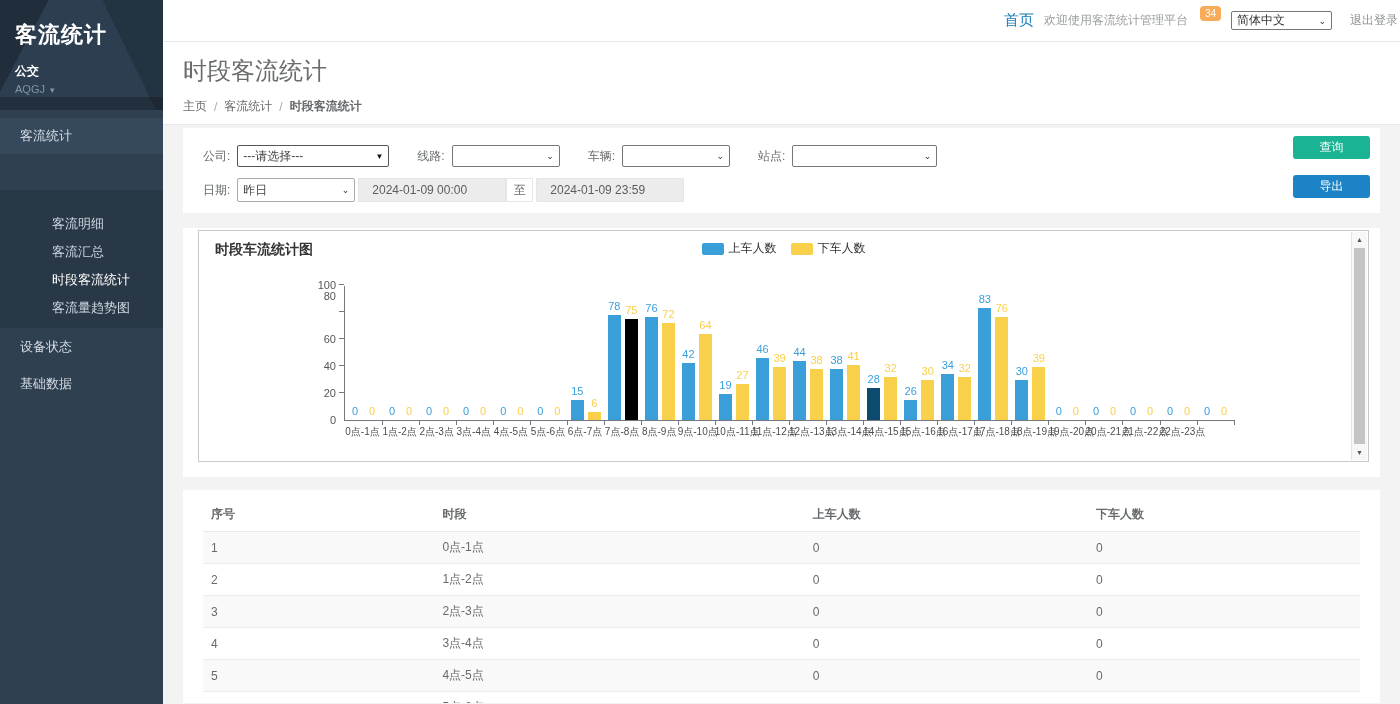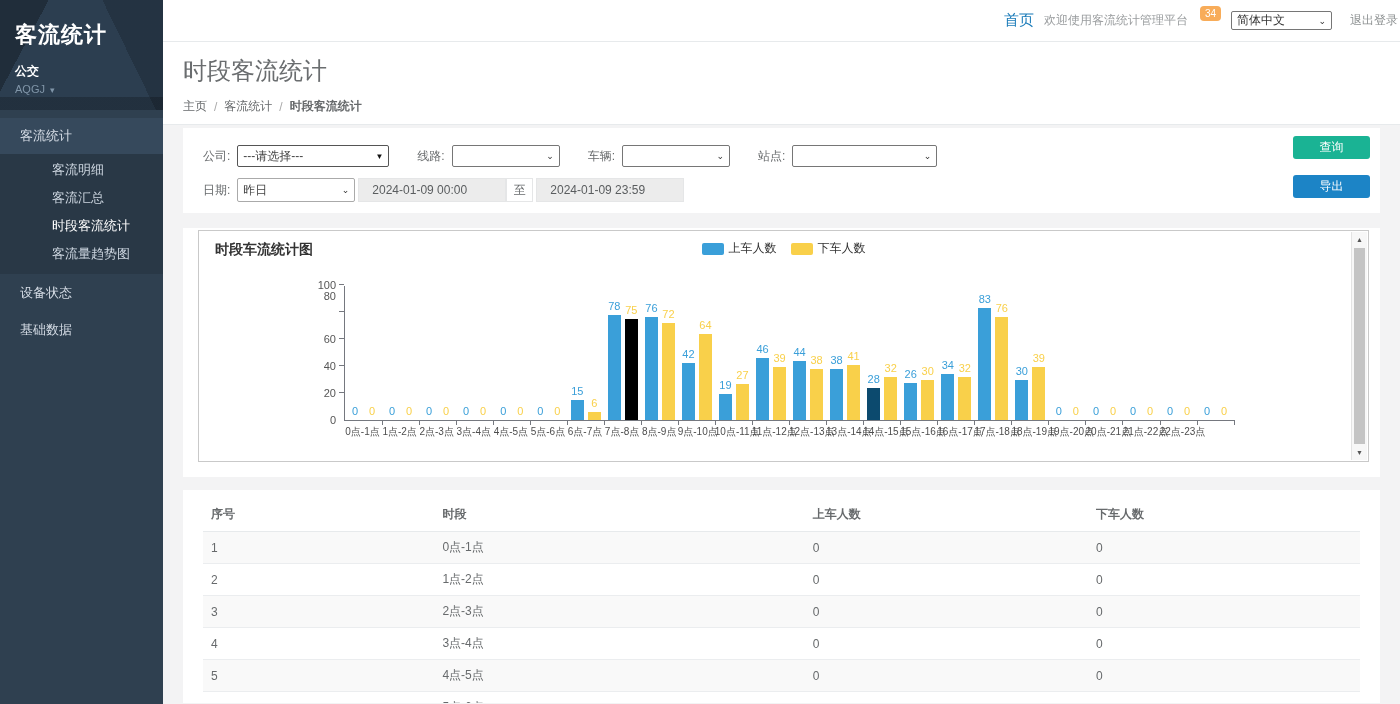--- a/index.html
+++ b/index.html
@@ -21,21 +21,21 @@
       #2c3e50;
   }
   .brand-title { color:#ffffff; font-size:22px; font-weight:bold; letter-spacing:1px; }
   .brand-org { margin-top:13px; color:#ffffff; font-size:12px; font-weight:bold; }
   .brand-user { color:#8095a8; font-size:11px; margin-top:3px; cursor:pointer; }
   .brand-user .caret { font-size:9px; margin-left:2px; }
   .nav { margin-top:8px; font-size:13px; }
   .nav-section { padding:9px 20px; color:#d6dde6; cursor:pointer; }
   .nav-section.active { background:#36495c; }
   .nav-section.spaced { margin-top:1px; }
-  .nav-sub { background:#293846; padding:2px 0 6px; }
+  .nav-sub { background:#293846; padding:20px 0 6px;margin-top:36px; }
   .nav-item { padding:5px 10px 5px 52px; color:#cfd8e2; cursor:pointer; }
   .nav-item.active { color:#ffffff; }
 
   
   .main { margin-left:163px; height:704px; }
   .topbar {
     height:42px; background:#fff; border-bottom:1px solid #e7eaec;
     display:flex; align-items:center; justify-content:flex-end; padding:0 2px 0 20px; gap:8px;
   }
   .home-link { color:#1a7bb9; font-size:15px; text-decoration:none; cursor:pointer; margin-right:2px; }
@@ -352,21 +352,21 @@
               </div>
               <div class="group">
                 <div class="bar" style="height: 32px; background: #0c4a6e;">
                   <span class="val" style="color: rgb(58, 159, 217);">28</span>
                 </div>
                 <div class="bar" style="height: 43.2px; background: rgb(249, 208, 74);">
                   <span class="val" style="color: rgb(249, 208, 74);">32</span>
                 </div>
               </div>
               <div class="group">
-                <div class="bar" style="height: 37px; background: rgb(58, 159, 217);">
+                <div class="bar" style="height: 20px; background: rgb(58, 159, 217);">
                   <span class="val" style="color: rgb(58, 159, 217);">26</span>
                 </div>
                 <div class="bar" style="height: 40.5px; background: rgb(249, 208, 74);">
                   <span class="val" style="color: rgb(249, 208, 74);">30</span>
                 </div>
               </div>
               <div class="group">
                 <div class="bar" style="height: 45.9px; background: rgb(58, 159, 217);">
                   <span class="val" style="color: rgb(58, 159, 217);">34</span>
                 </div>

